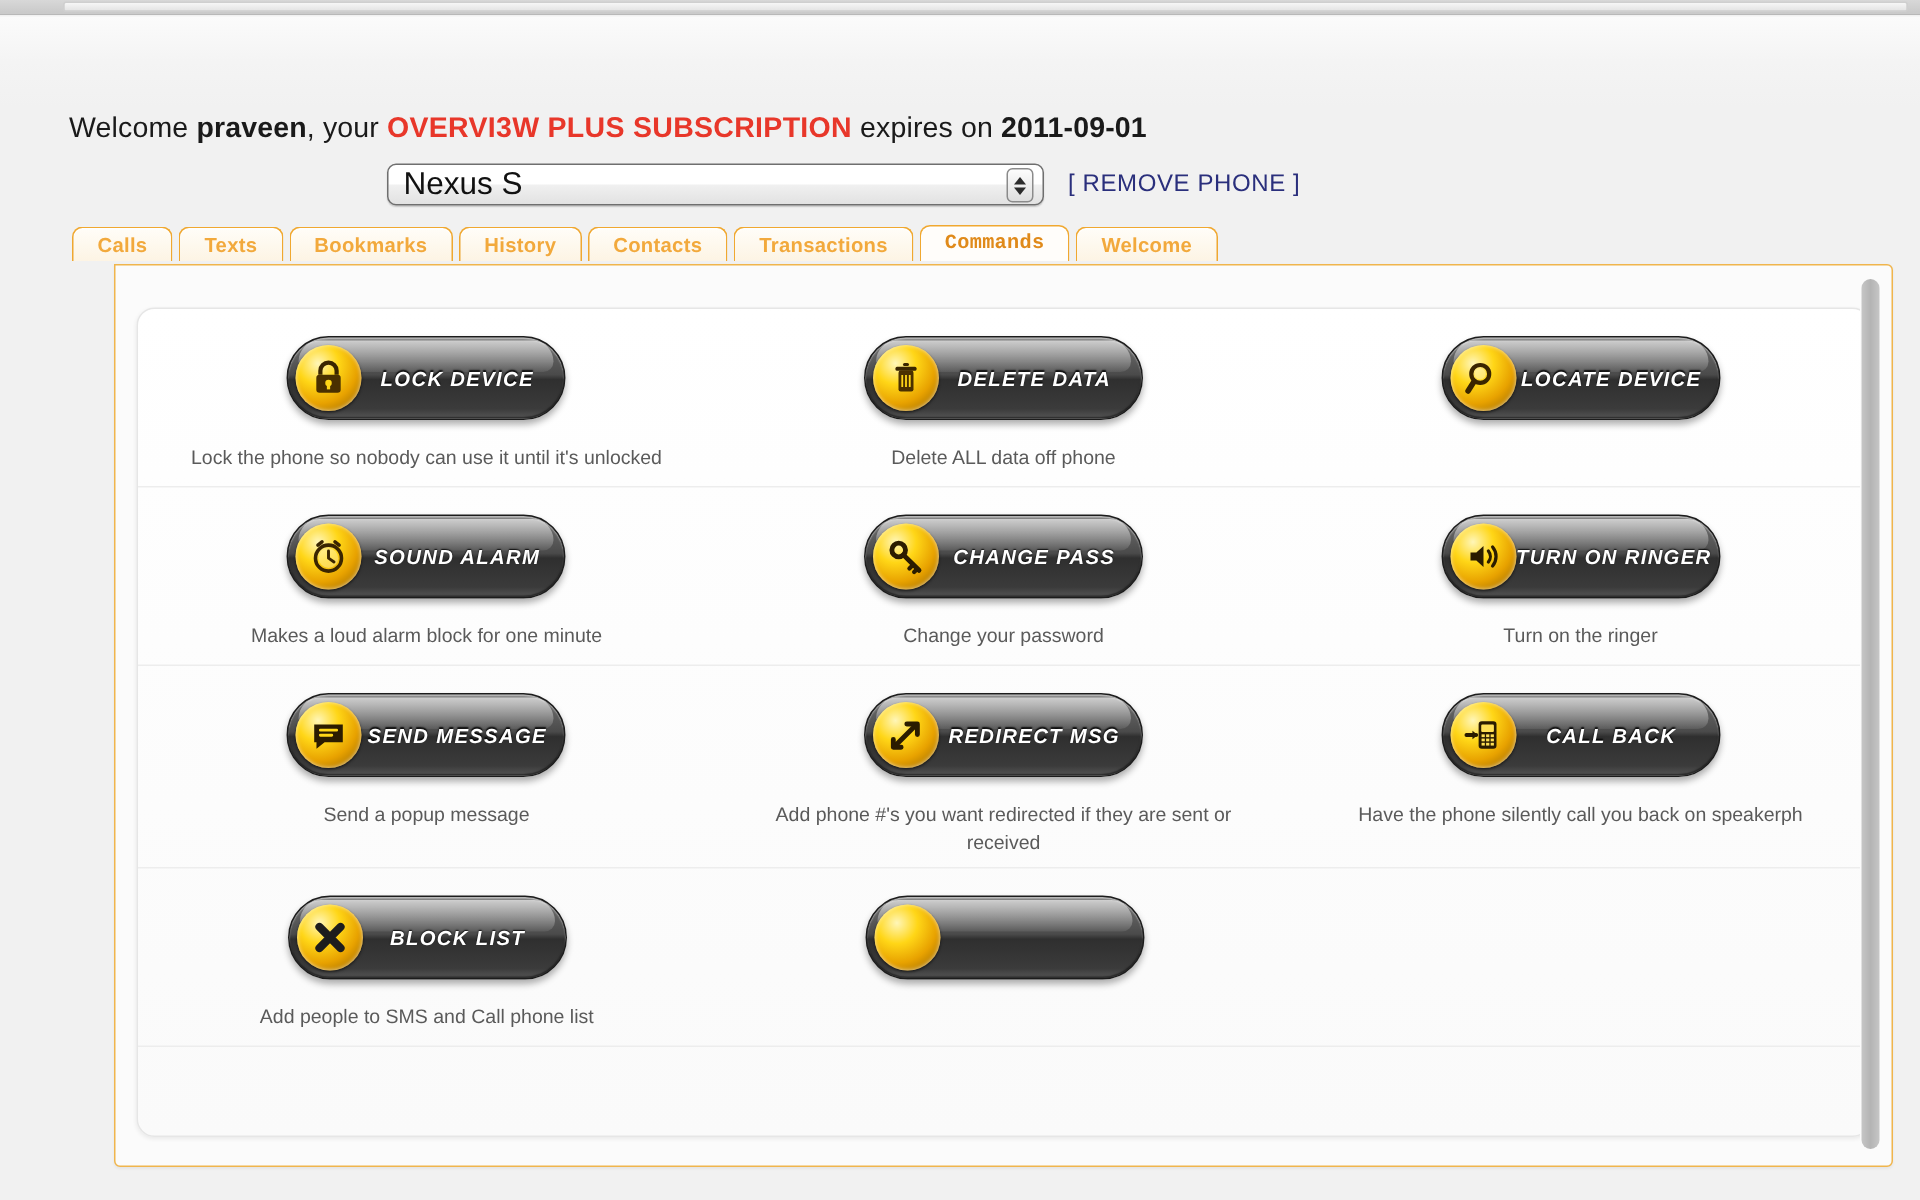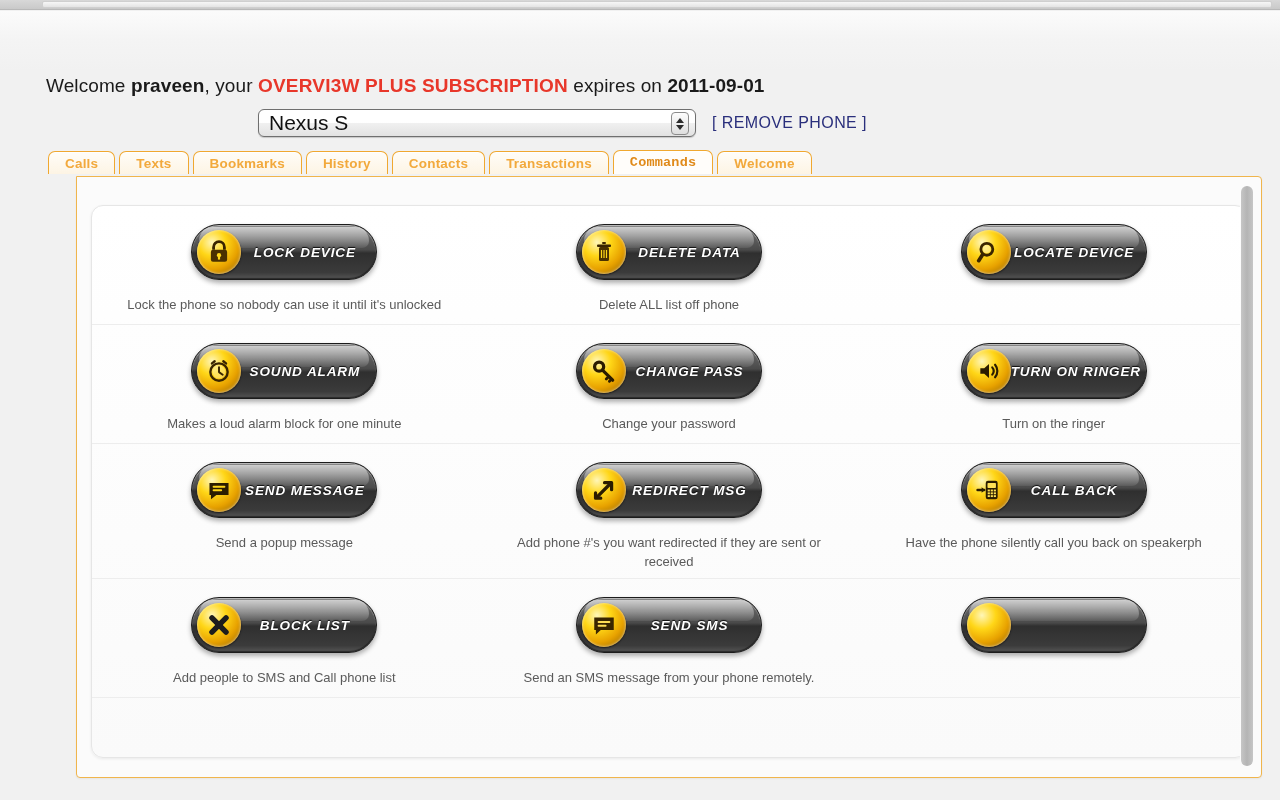--- a/index.html
+++ b/index.html
@@ -291,21 +291,21 @@
               <div class="cmd-icon">
                 <svg width="24" height="24" viewBox="0 0 24 24">
                   <rect x="7" y="7" width="10" height="14" rx="1.5" fill="#4a3000"></rect>
                   <rect x="5" y="4.5" width="14" height="2.6" rx="1" fill="#3a2500"></rect>
                   <rect x="10" y="2" width="4" height="2" rx="1" fill="#3a2500"></rect>
                   <path d="M9.5 10v8M12 10v8M14.5 10v8" stroke="#ffd617" stroke-width="1.2"></path>
                 </svg>
               </div>
               <div class="cmd-label">DELETE DATA</div>
             </div>
-            <div class="cmd-desc">Delete ALL list off phone</div>
+            <div class="cmd-desc">Delete ALL data off phone</div>
           </div>
           <div class="cmd-cell">
             <div class="cmd-btn">
               <div class="cmd-icon">
                 <svg width="26" height="26" viewBox="0 0 24 24">
                   <circle cx="10" cy="9.5" r="5.5" fill="none" stroke="#3a2500" stroke-width="2.6"></circle>
                   <circle cx="10" cy="9.5" r="3.4" fill="#fff3a8" opacity=".55"></circle>
                   <path d="M6 14.5 2.5 20" stroke="#3a2500" stroke-width="3.4" stroke-linecap="round"></path>
                 </svg>
               </div>
@@ -413,32 +413,20 @@
                 <svg width="26" height="26" viewBox="0 0 24 24">
                   <path d="M5.5 5.5 18.5 18.5M18.5 5.5 5.5 18.5" stroke="#1d1d1d" stroke-width="5" stroke-linecap="round"></path>
                 </svg>
               </div>
               <div class="cmd-label">BLOCK LIST</div>
             </div>
             <div class="cmd-desc">Add people to SMS and Call phone list</div>
           </div>
           <div class="cmd-cell">
             <div class="cmd-btn">
-              <div class="cmd-icon">
-                <svg width="26" height="26" viewBox="0 0 24 24">
-                  <path d="M3 5h18v11.5H9L4.5 20.8v-4.3H3z" fill="#3a2500"></path>
-                  <path d="M7 9.3h10M7 12.6h6.5" stroke="#ffdd55" stroke-width="1.8" stroke-linecap="round"></path>
-                </svg>
-              </div>
-              <div class="cmd-label">SEND SMS</div>
-            </div>
-            <div class="cmd-desc">Send an SMS message from your phone remotely.</div>
-          </div>
-          <div class="cmd-cell">
-            <div class="cmd-btn">
               <div class="cmd-icon"></div>
               <div class="cmd-label"></div>
             </div>
             <div class="cmd-desc"></div>
           </div>
         </div>
       </div>
     <div id="scrollbar-track">
       <div id="scrollbar-thumb"></div>
     </div>

